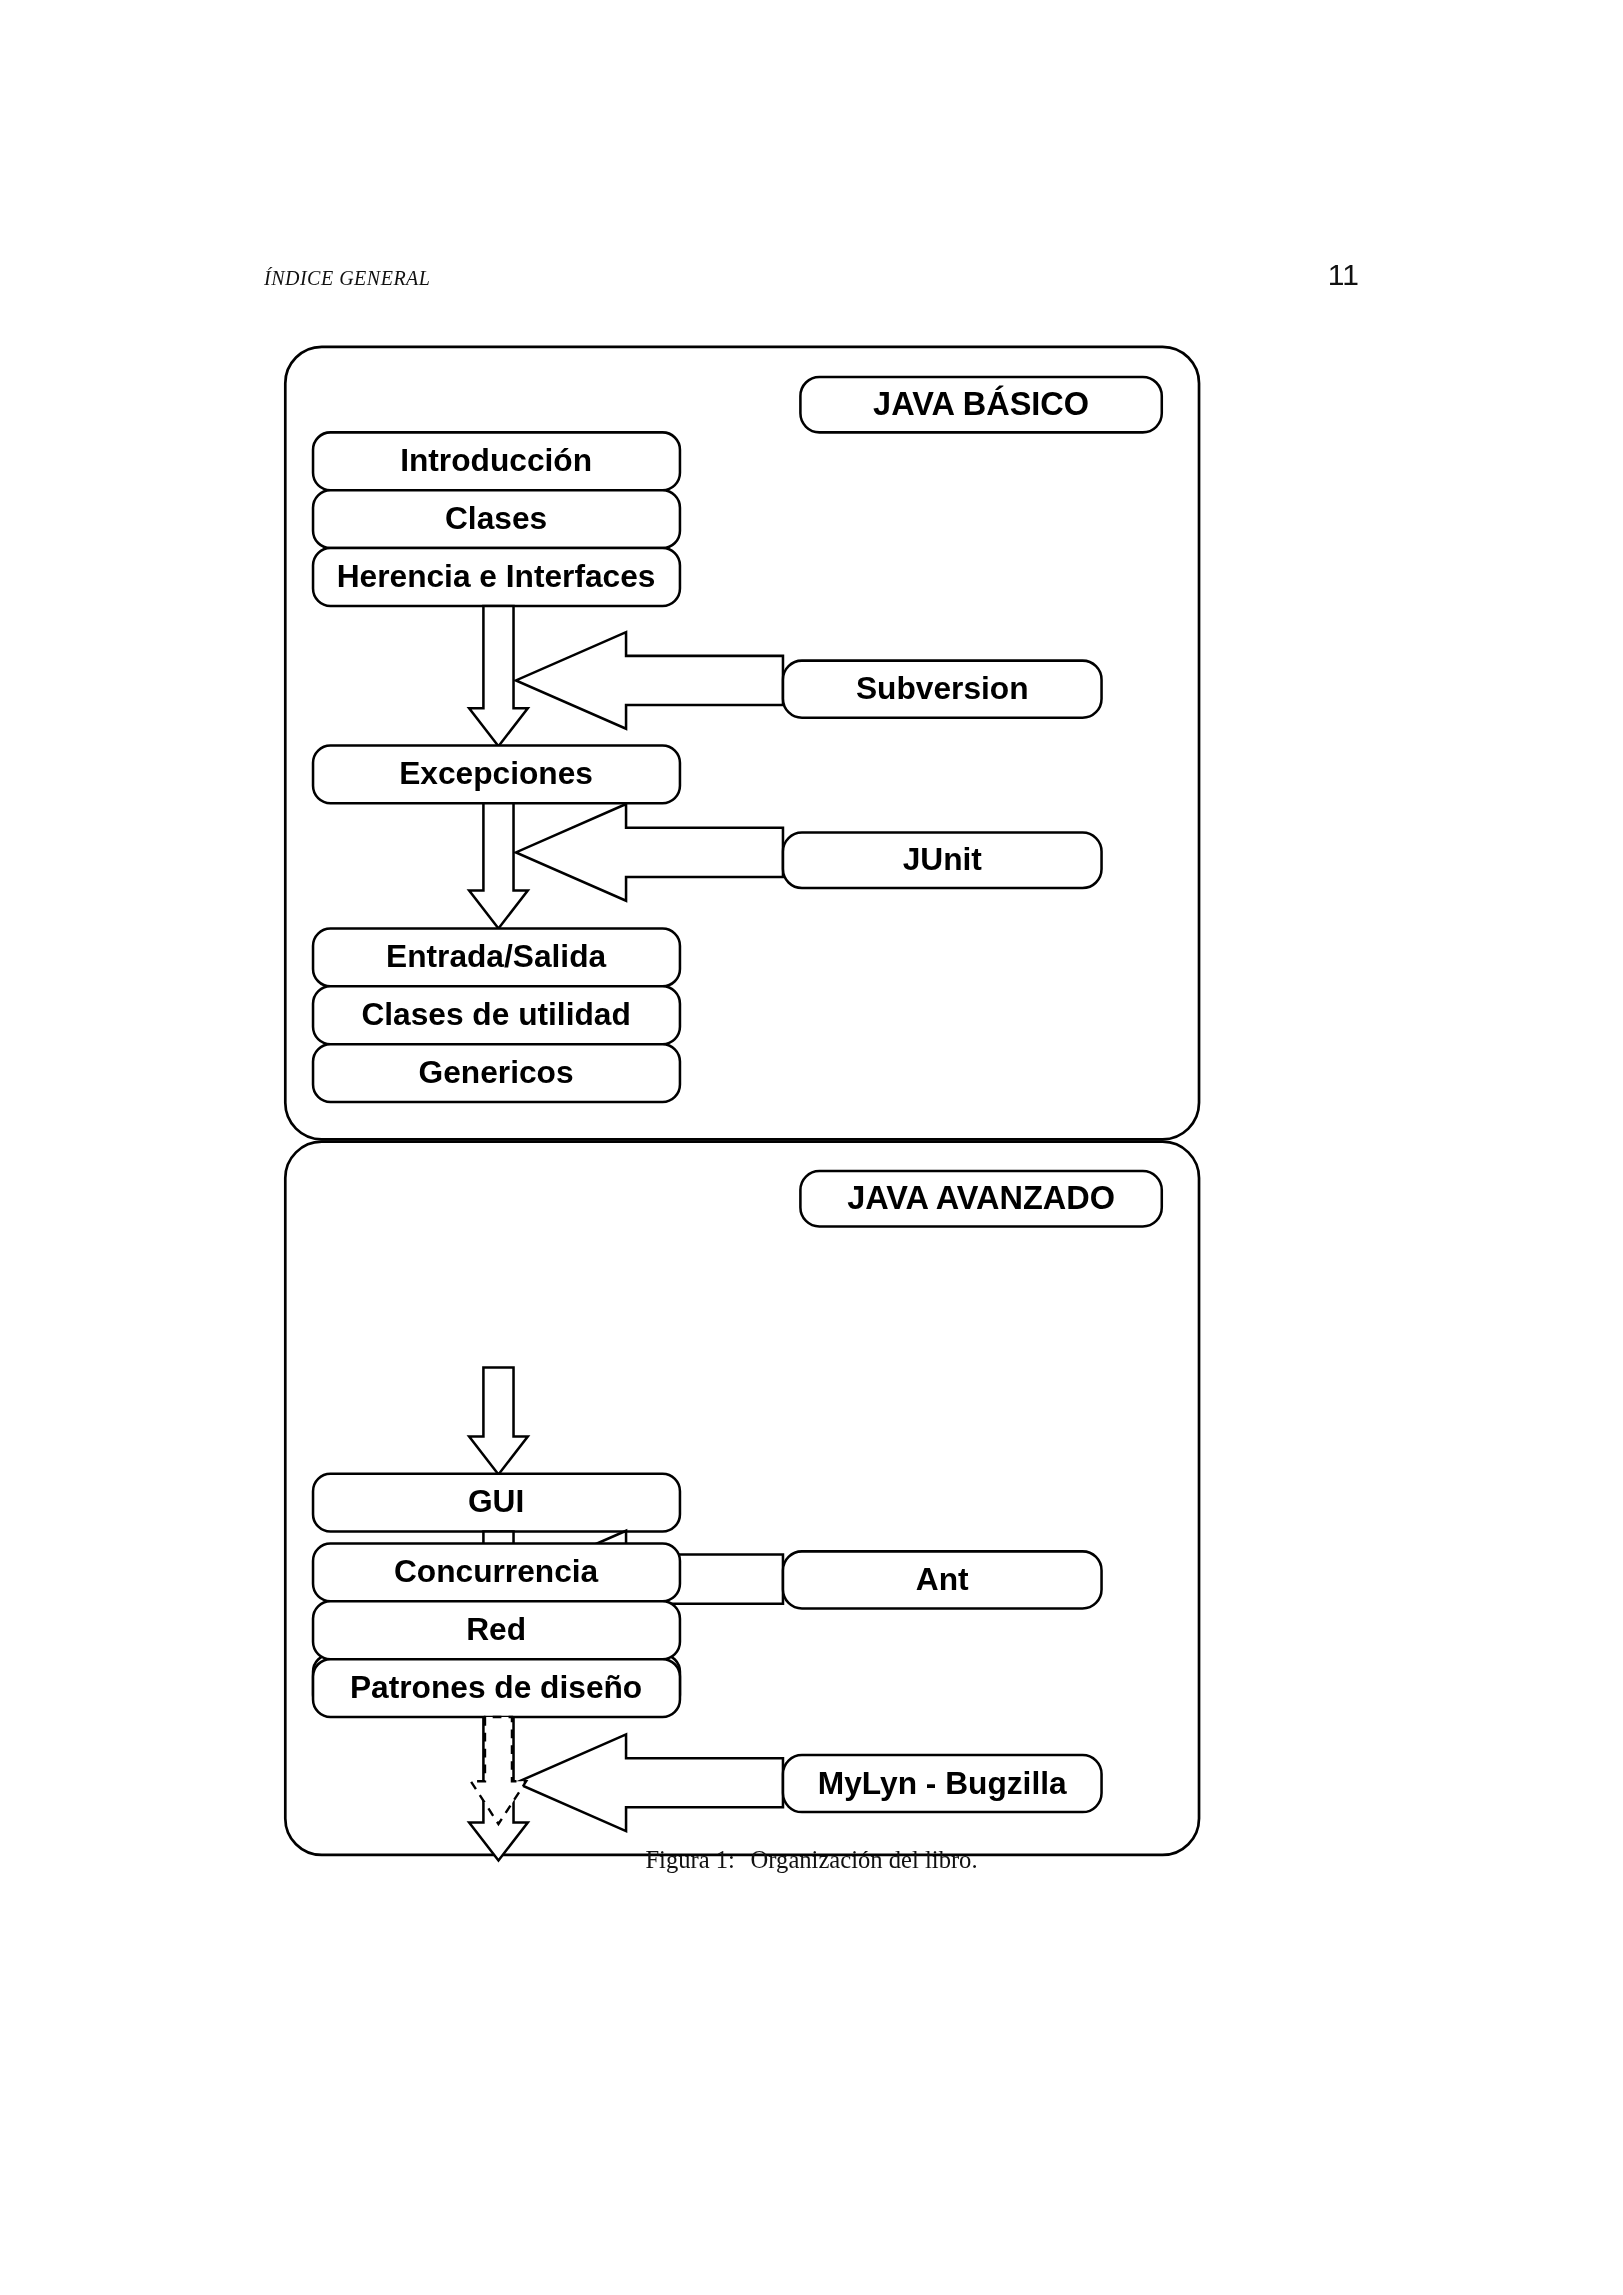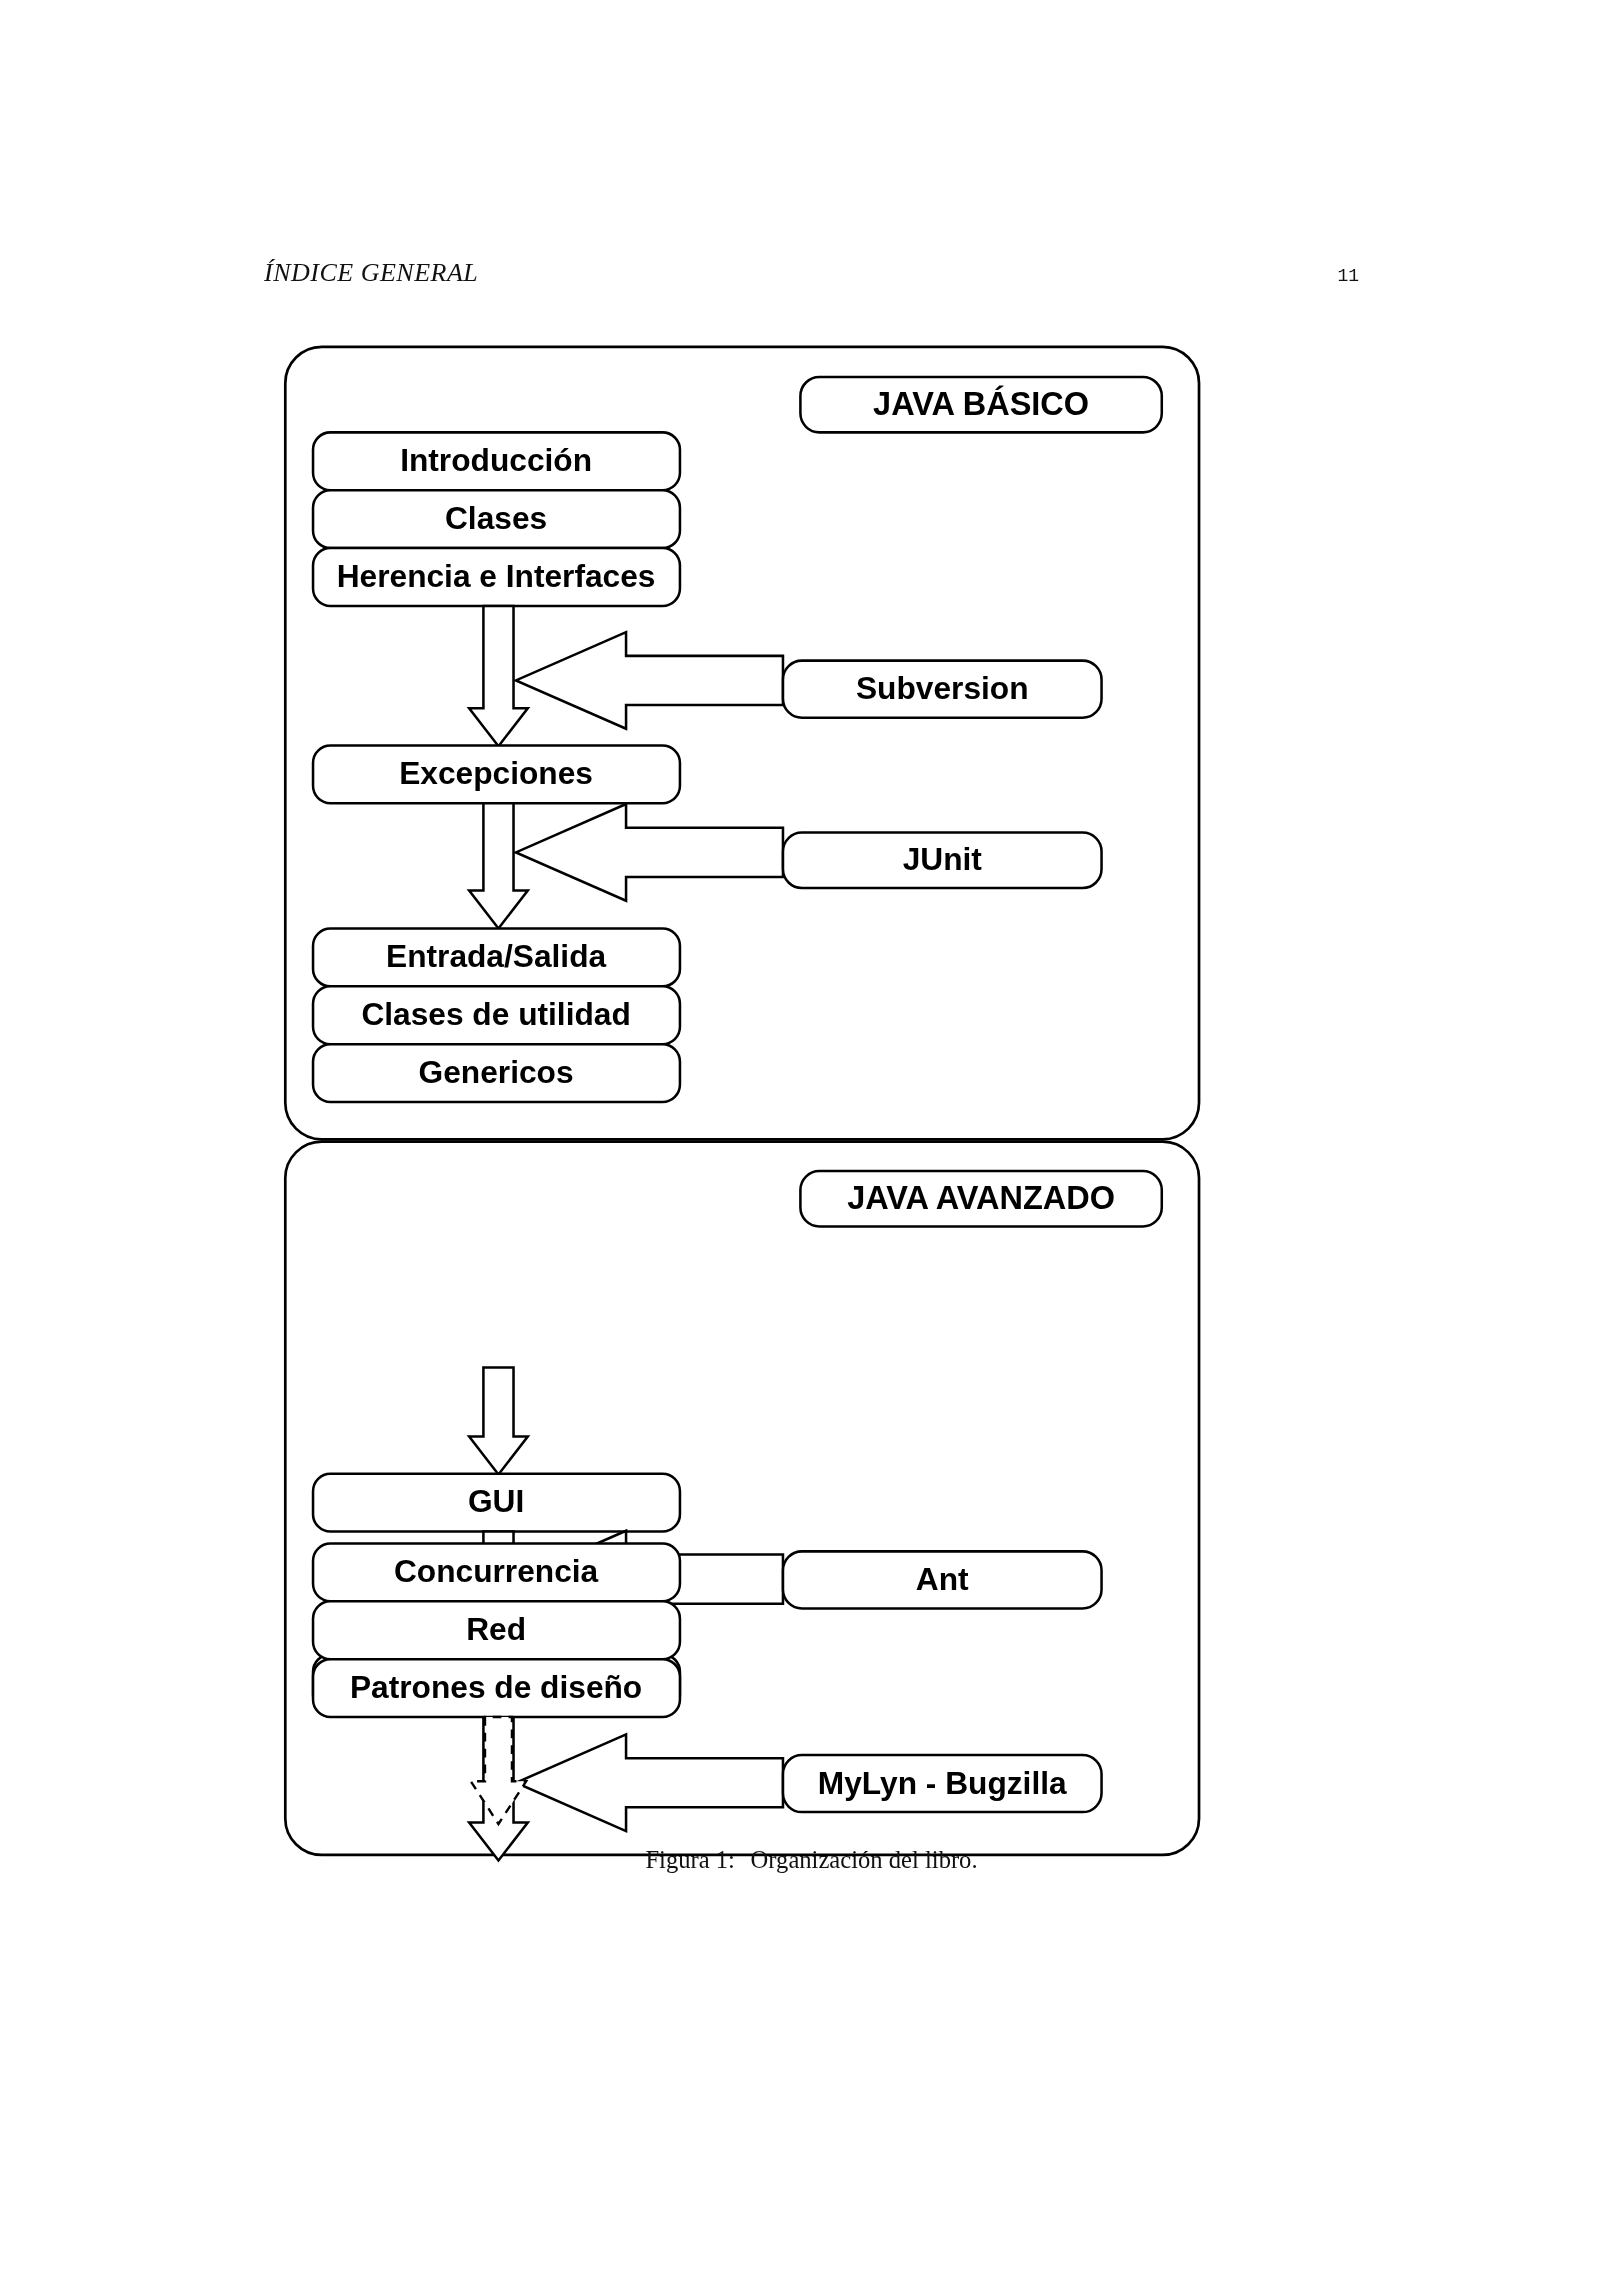--- a/index.html
+++ b/index.html
@@ -25,28 +25,28 @@
     top: 258px;
     left: 264px;
     width: 1095px;
     display: flex;
     justify-content: space-between;
     align-items: baseline;
   }
   .running-head .rh-title {
     font-family: "Liberation Serif", serif;
     font-style: italic;
-    font-size: 26px;
+    font-size: 20px;
     letter-spacing: 0.5px;
     color: #111111;
     white-space: nowrap;
   }
   .running-head .rh-page {
-    font-family: Liberation Mono, monospace;
-    font-size: 18px;
+    font-family: Liberation Sans, sans-serif;
+    font-size: 30px;
     color: #111111;
   }
   
   .figure-wrap {
     position: absolute;
     top: 329px;
     left: 0;
     width: 1332px;
     height: 1554px;
     font-weight: bold;

